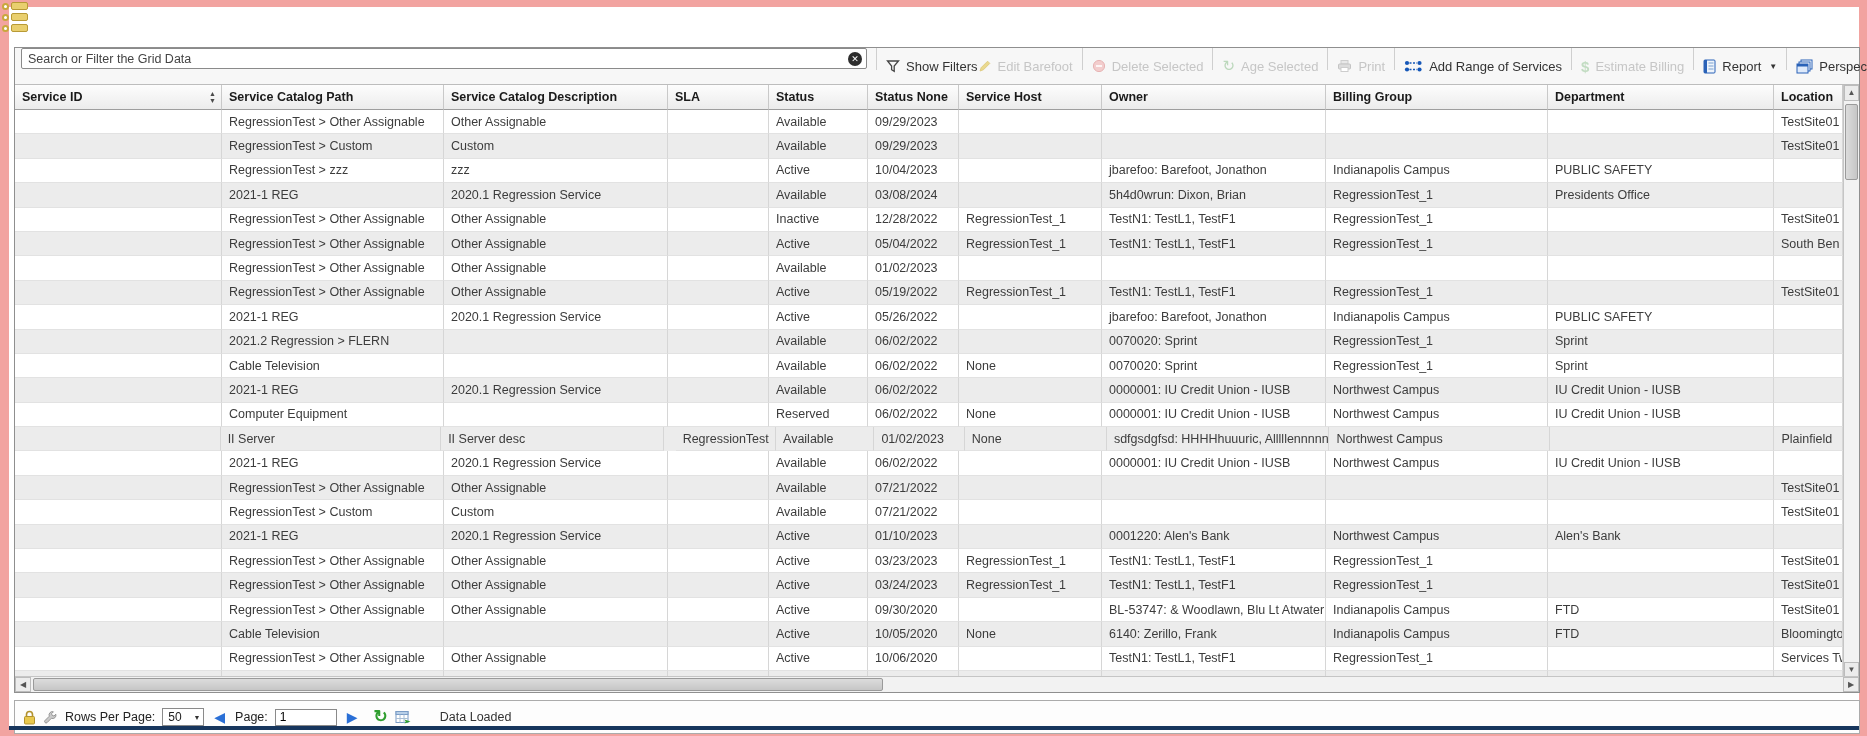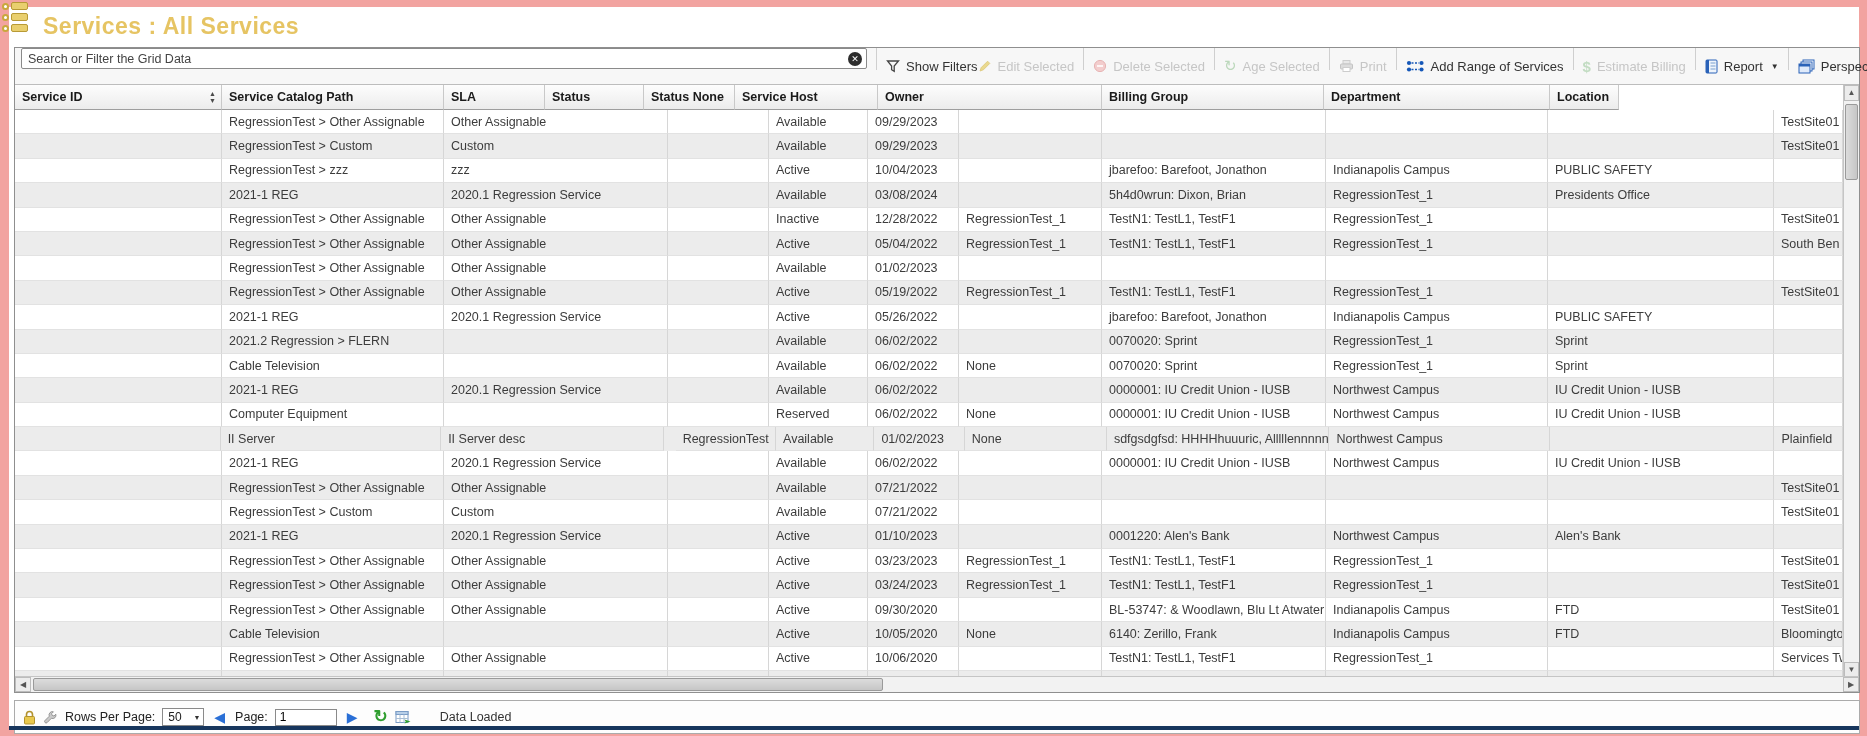--- a/index.html
+++ b/index.html
@@ -66,21 +66,20 @@
   .statustext { margin-left:22px; color:#333; }
 
   .navybar { position:absolute; left:0; bottom:0; width:100%; height:4px; background:#17365d; }
   svg { display:block; }
 </style>
 </head>
 <body>
 
 <div class="content">
 
-  <div class="app-title">Services : All Services</div>
 
   <div class="grid-box">
 
     <div class="toolbar">
       <div class="searchwrap">
         <input type="text" placeholder="Search or Filter the Grid Data" style="">
         <div class="clearbtn">✕</div>
       </div>
       <div class="tsep"></div>
 
@@ -94,21 +93,21 @@
       </div>
 
       <div class="spacer"></div>
 
       <div class="tbtn disabled">
         <span>
           <svg width="14" height="14" viewBox="0 0 14 14">
               <path d="M2 12 l1.2-3.4 6.4-6.4 2.2 2.2 -6.4 6.4 z" fill="#ead98f" stroke="#dcc878" stroke-width="0.8"></path>
             </svg>
         </span>
-        <span>Edit Selected</span>
+        <span>Edit Barefoot</span>
       </div>
       <div class="tsep"></div>
 
       <div class="tbtn disabled">
         <span>
           <svg width="14" height="14" viewBox="0 0 14 14">
               <circle cx="7" cy="7" r="5.6" fill="#f3cdcd" stroke="#e7b4b4"></circle>
               <rect x="4" y="6.2" width="6" height="1.6" fill="#fff"></rect>
             </svg>
         </span>
@@ -188,20 +187,23 @@
     <div class="ghead">
         <div class="hcell" style="width: 207px;">
           <span>Service ID</span>
           <span class="sorticon">
             <span>▲</span>
             <span>▼</span>
           </span>
         </div>
         <div class="hcell" style="width: 222px;">
           <span>Service Catalog Path</span>
+        </div>
+        <div class="hcell" style="width: 224px;">
+          <span>Service Catalog Description</span>
         </div>
         <div class="hcell" style="width: 101px;">
           <span>SLA</span>
         </div>
         <div class="hcell" style="width: 99px;">
           <span>Status</span>
         </div>
         <div class="hcell" style="width: 91px;">
           <span>Status None</span>
         </div>

